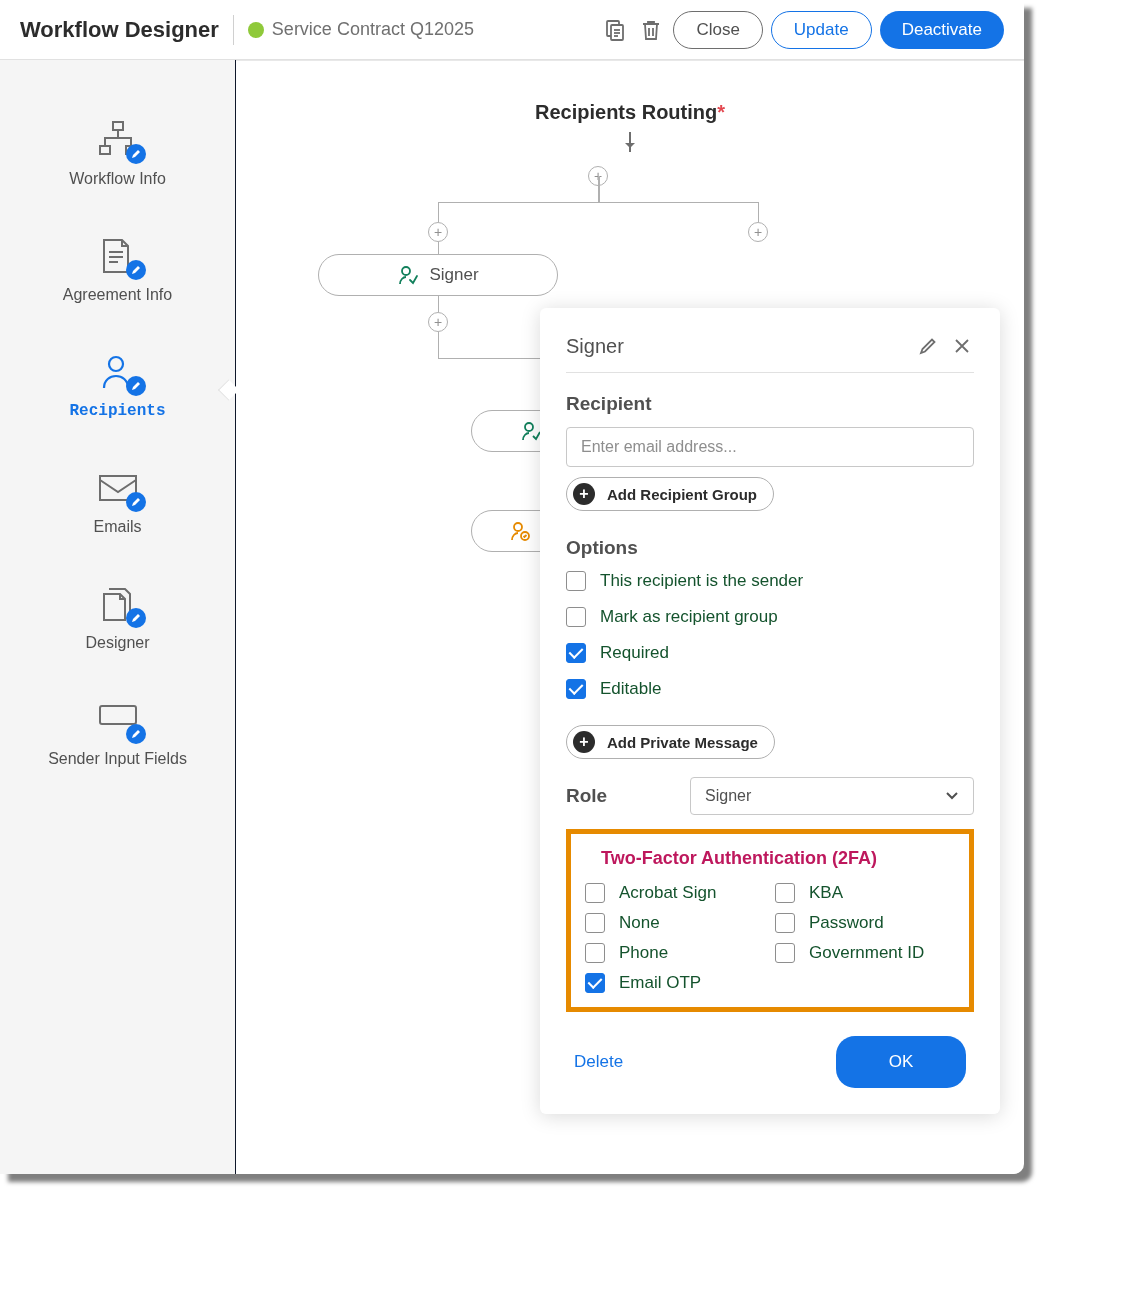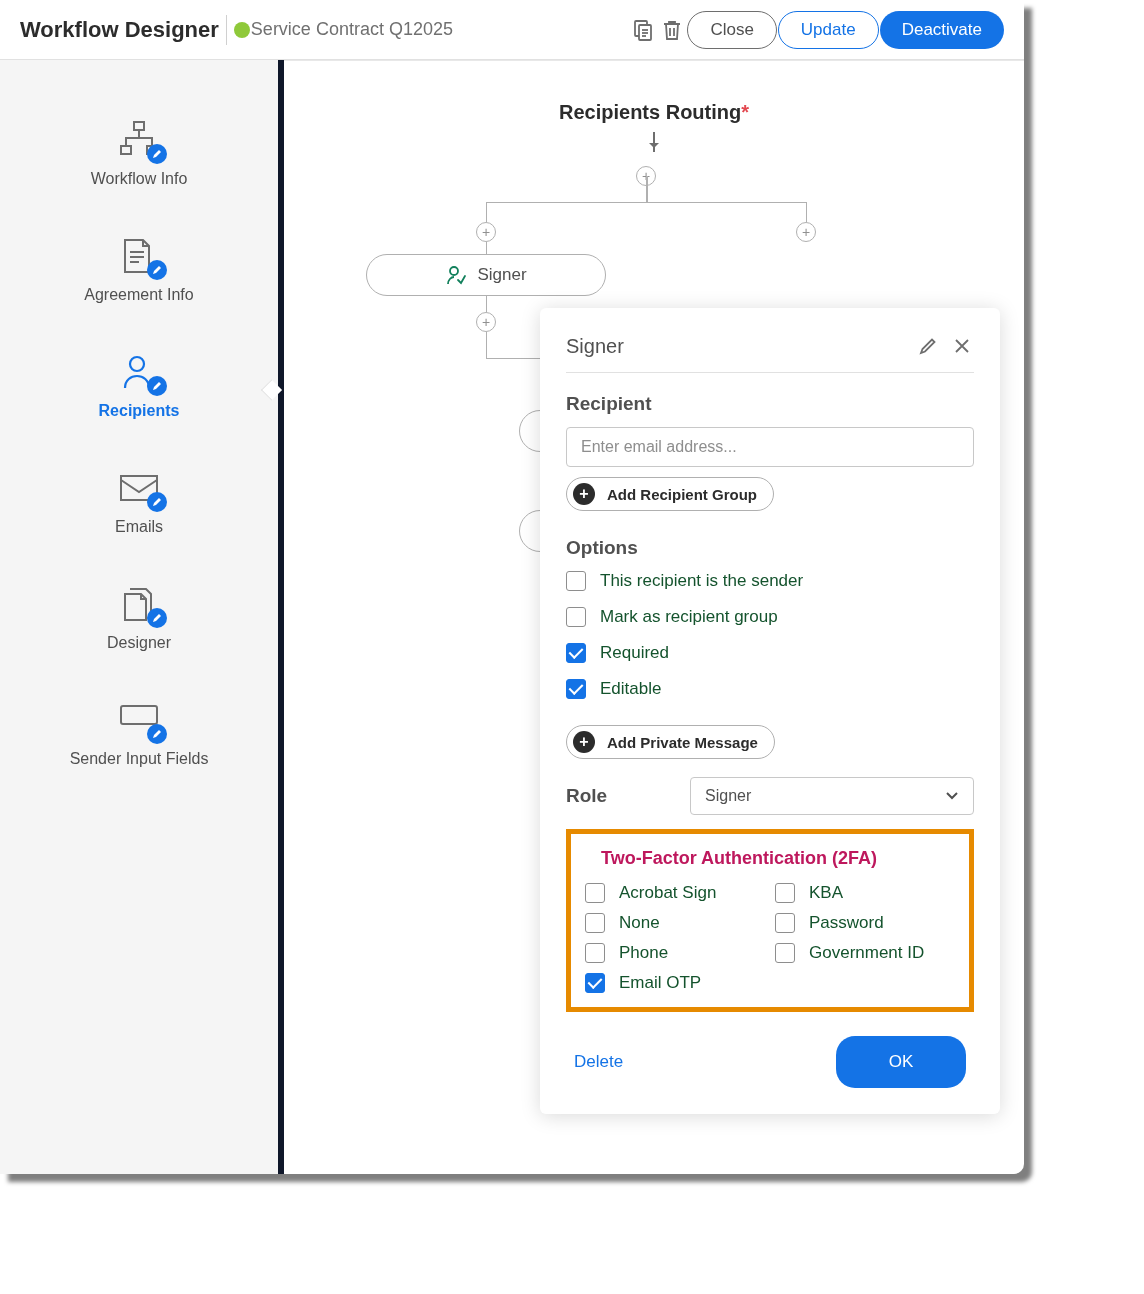--- a/index.html
+++ b/index.html
@@ -1,39 +1,39 @@
 <!DOCTYPE html>
 <html><head>
   <meta charset="utf-8">
   <style>
     * { box-sizing: border-box; margin: 0; padding: 0; }
     body { font-family: -apple-system, BlinkMacSystemFont, "Segoe UI", Arial, sans-serif; background: #fff; width: 1144px; height: 1294px; overflow: hidden; position: relative; }
     .wrap { width: 1024px; height: 1174px; margin: 0; position: relative; background: #fff; box-shadow: 8px 8px 4px rgba(0,0,0,0.5); border-bottom-right-radius: 10px; }
     
     
-    .header { display: flex; align-items: center; height: 60px; padding: 0 20px; border-bottom: 1px solid #e1e1e1; gap: 1px; }
+    .header { display: flex; align-items: center; height: 60px; padding: 0 20px; border-bottom: 1px solid #e1e1e1; gap: 8px; }
     .app-title { font-size: 22px; font-weight: 600; color: #2c2c2c; }
     .vdiv { width: 1px; height: 30px; background: #d0d0d0; margin: 0 6px; }
     .status-dot { width: 16px; height: 16px; border-radius: 50%; background: #8fc93a; }
     .workflow-name { font-size: 18px; color: #707070; }
     .spacer { flex: 1; }
     .ico-btn { width: 28px; height: 28px; display: flex; align-items: center; justify-content: center; cursor: pointer; color: #6e6e6e; }
     .btn { height: 38px; padding: 0 22px; border-radius: 19px; font-size: 17px; cursor: pointer; display: flex; align-items: center; justify-content: center; }
     .btn-close { border: 1.5px solid #6e6e6e; color: #505050; background: #fff; }
     .btn-update { border: 1.5px solid #1473e6; color: #1473e6; background: #fff; }
     .btn-deact { border: none; background: #1473e6; color: #fff; }
     
     
     .body-area { display: flex; height: calc(100% - 60px); }
-    .sidebar { width: 284px; background: #f5f5f5; border-right: 6px solid #0f172a; padding-top: 40px; }
+    .sidebar { width: 236px; background: #f5f5f5; border-right: 1px solid #0f172a; padding-top: 40px; }
     .side-item { display: flex; flex-direction: column; align-items: center; gap: 10px; padding: 20px 0 28px; cursor: pointer; position: relative; }
     .side-item.active { color: #1473e6; }
     .side-item.active::after { content:""; position:absolute; right:-1px; top:50%; transform:translateY(-50%) rotate(45deg); width:14px; height:14px; background:#fff; border-left:1px solid #e1e1e1; border-bottom:1px solid #e1e1e1; }
     .side-label { font-size: 16px; color: #505050; }
-    .side-item.active .side-label { color: #1473e6; font-weight: 600; }
+    .side-item.active .side-label { color: #1473e6; font-weight: 600; font-family: Liberation Mono, monospace; }
     .side-icon { position: relative; width: 44px; height: 40px; }
     .badge-edit { position: absolute; bottom: -4px; right: -6px; width: 20px; height: 20px; border-radius: 50%; background: #1473e6; display:flex; align-items:center; justify-content:center; }
     
     .canvas { flex: 1; position: relative; padding: 40px; overflow: hidden; border-top: 1px solid #e8e8e8; }
     .routing-title { text-align: center; font-size: 20px; font-weight: 600; color: #2c2c2c; }
     .req-star { color: #e34850; }
     
     .flow { position: relative; width: 100%; height: 100%; }
     .nodeline { position:absolute; background:#b0b0b0; }
     .add-circle { width: 20px; height: 20px; border: 1px solid #b0b0b0; border-radius: 50%; background: #fff; position: absolute; display:flex; align-items:center; justify-content:center; color:#909090; font-size:14px; cursor:pointer; }

